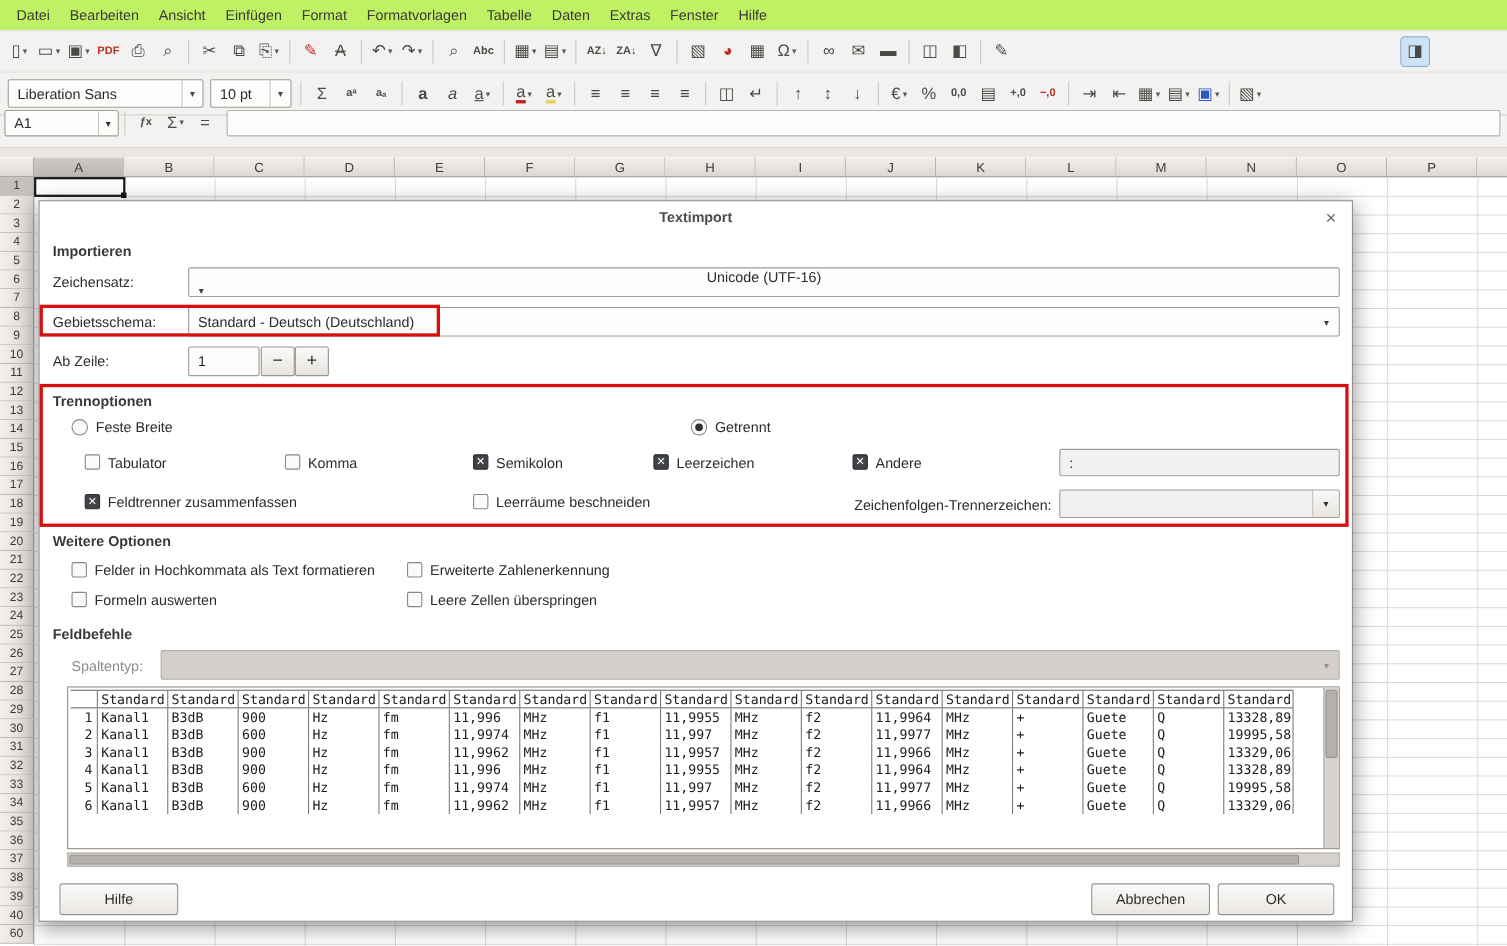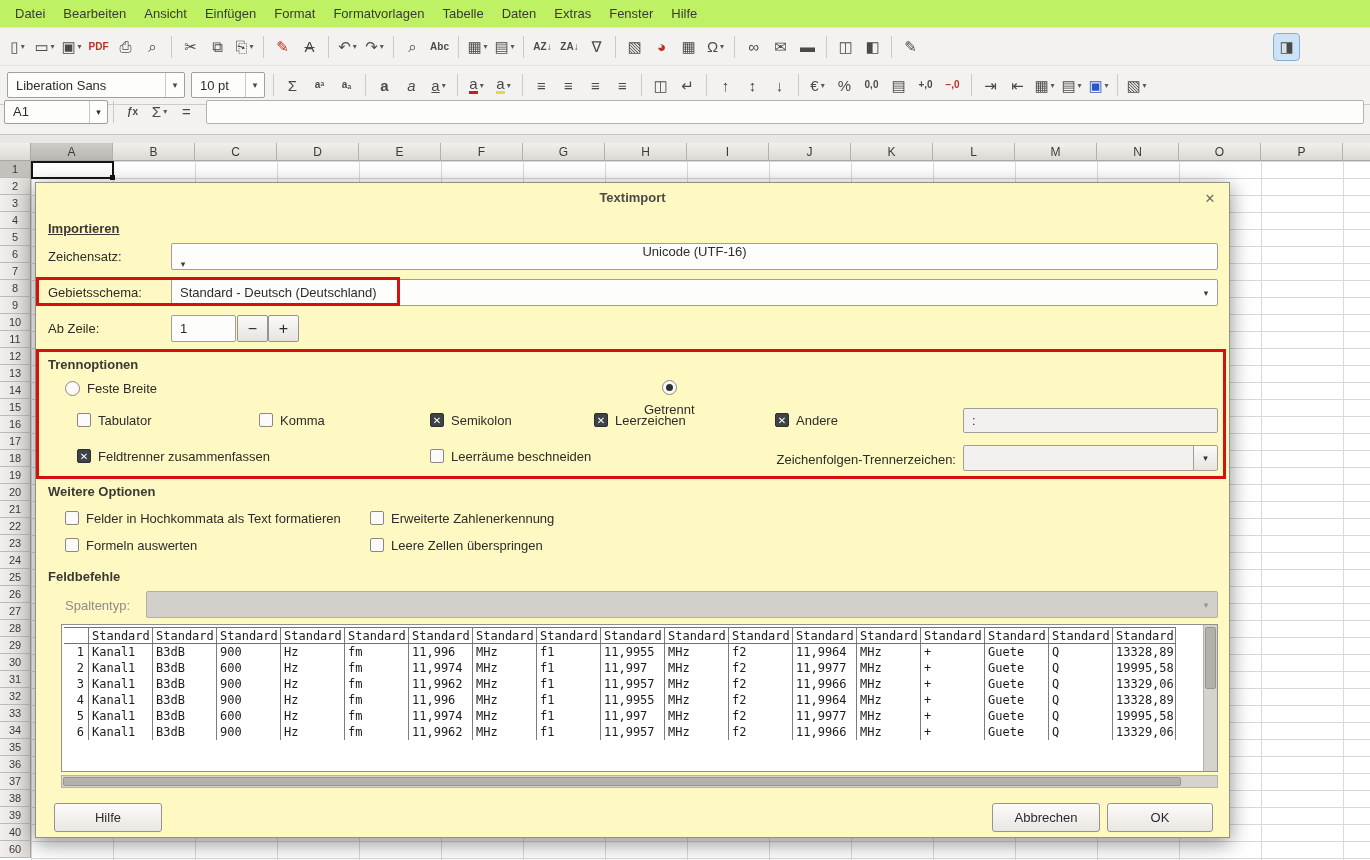--- a/index.html
+++ b/index.html
@@ -68,21 +68,21 @@
     color:#3c3b38;display:flex;align-items:center;justify-content:center;}
   .rowhdr.active{background:#c4c0bc;}
   .grid{position:absolute;left:31px;top:26px;right:0;bottom:0;background:#fff;
     background-image:linear-gradient(to right,#d9d9d9 1px,transparent 1px),
       linear-gradient(to bottom,#d9d9d9 1px,transparent 1px);
     background-size:82px 17px;}
   .selcell{position:absolute;left:0;top:0;width:83px;height:18px;border:2px solid #151515;background:#fff;}
   .selcell:after{content:"";position:absolute;right:-3px;bottom:-3px;width:5px;height:5px;background:#151515;}
 
   
-  .dialog{position:absolute;left:35px;top:182px;width:1195px;height:656px;background:#fef9c3;
+  .dialog{position:absolute;left:35px;top:182px;width:1195px;height:656px;background:#ffffff;
     border:1px solid #928e89;box-shadow:0 5px 20px rgba(0,0,0,.45);z-index:10;font-size:13px;}
   .dlg-title{position:absolute;left:0;top:0;width:100%;height:30px;text-align:center;
     font-weight:bold;color:#4c4b48;line-height:30px;}
   .dlg-close{position:absolute;right:10px;top:6px;width:18px;height:18px;display:flex;
     align-items:center;justify-content:center;color:#6b6a67;font-size:13px;}
   .dlg-heading{position:absolute;font-weight:bold;color:#3a3936;line-height:16px;}
   .dlg-label{position:absolute;line-height:16px;}
   .dlg-label.disabled{color:#8f8b87;}
   .field{position:absolute;background:#fdfdfc;border:1px solid #a19d98;border-radius:2px;
     display:flex;align-items:center;font-size:13px;}
@@ -477,21 +477,21 @@
       </div>
     <div class="grid">
       <div class="selcell"></div>
     </div>
   </div>
 
   <div class="dialog">
     <div class="dlg-title">Textimport</div>
     <div class="dlg-close">✕</div>
 
-    <div class="dlg-heading" style="left:12px;top:38px;text-decoration:underline;">Importieren</div>
+    <div class="dlg-heading" style="left:12px;top:38px;">Importieren</div>
 
     <div class="dlg-label" style="left:12px;top:66px;">Zeichensatz:</div>
     <div class="field" style="left:135px;top:60px;width:1047px;height:27px;flex-direction:column;">
       <span class="val">Unicode (UTF-16)</span>
       <span class="dd">▾</span>
     </div>
 
     <div class="dlg-label" style="left:12px;top:102px;">Gebietsschema:</div>
     <div class="field" style="left:135px;top:96px;width:1047px;height:27px;">
       <span class="val">Standard - Deutsch (Deutschland)</span>
@@ -504,21 +504,21 @@
     </div>
     <div class="spinbtn" style="left:201px;top:132px;">−</div>
     <div class="spinbtn" style="left:232px;top:132px;">+</div>
 
     <div class="dlg-heading" style="left:12px;top:174px;">Trennoptionen</div>
 
     <div class="ctrl" style="left:29px;top:197px;">
       <span class="radio"></span>
       <span>Feste Breite</span>
     </div>
-    <div class="ctrl" style="left:608px;top:197px;flex-direction:column;">
+    <div class="ctrl" style="left:592px;top:197px;">
       <span class="radio selected"></span>
       <span>Getrennt</span>
     </div>
 
     <div class="ctrl" style="left:41px;top:229px;">
       <span class="cb"></span>
       <span>Tabulator</span>
     </div>
     <div class="ctrl" style="left:223px;top:229px;">
       <span class="cb"></span>

